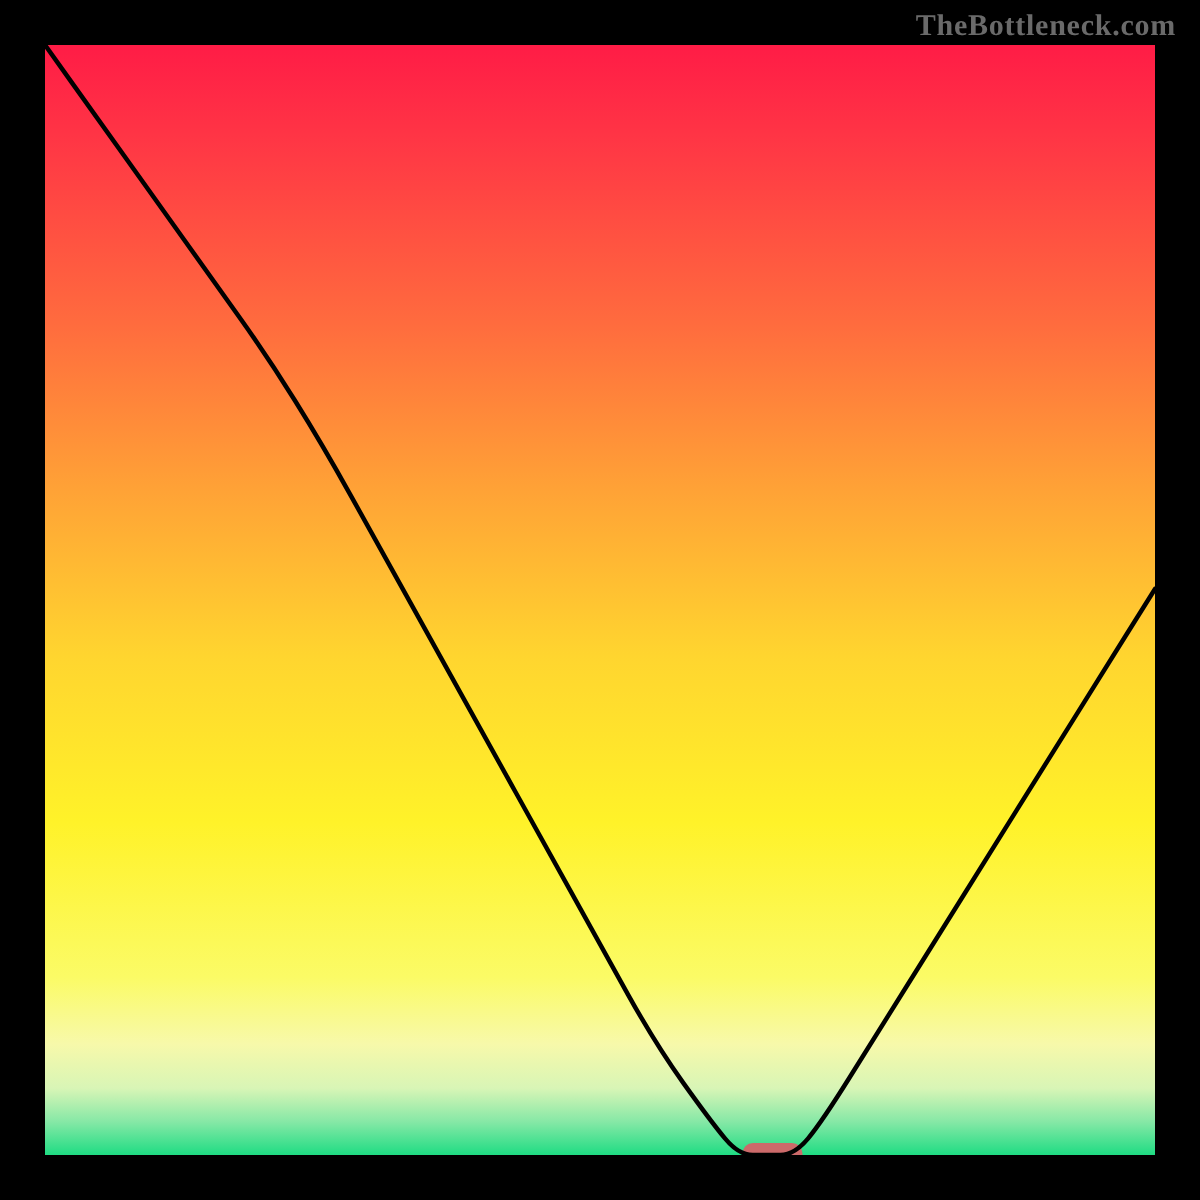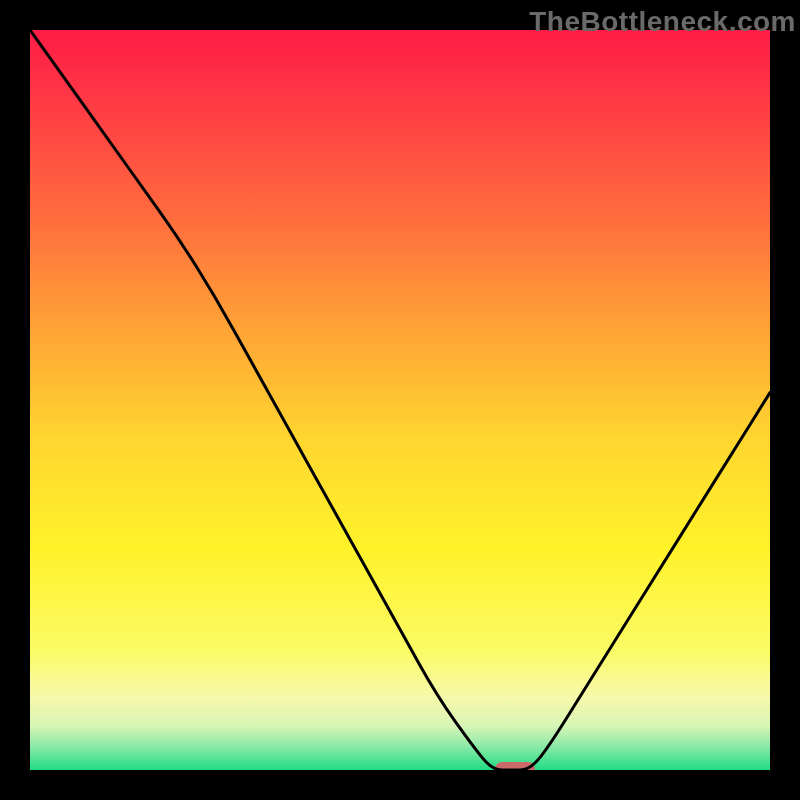--- a/index.html
+++ b/index.html
@@ -13,27 +13,28 @@
   }
   .frame {
     position: relative;
     width: 800px;
     height: 800px;
     background: #000;
   }
   .watermark {
     position: absolute;
     top: 6px;
-    right: 4px;
+    right: 16px;
     color: #6a6a6a;
-    font-size: 28px;
+    font-size: 20px;
     font-weight: 600;
     letter-spacing: 0.5px;
     z-index: 20;
     user-select: none;
+    font-family: Liberation Serif, serif;
   }
   .plot-area {
     position: absolute;
     left: 30px;
     top: 30px;
     width: 740px;
     height: 740px;
     overflow: hidden;
   }
   .gradient-bg {

